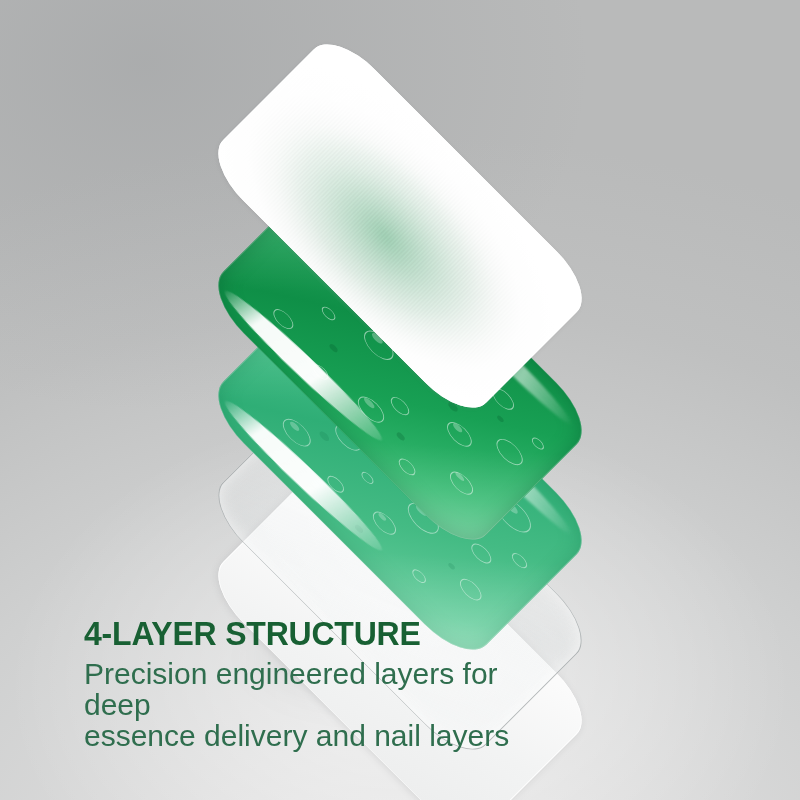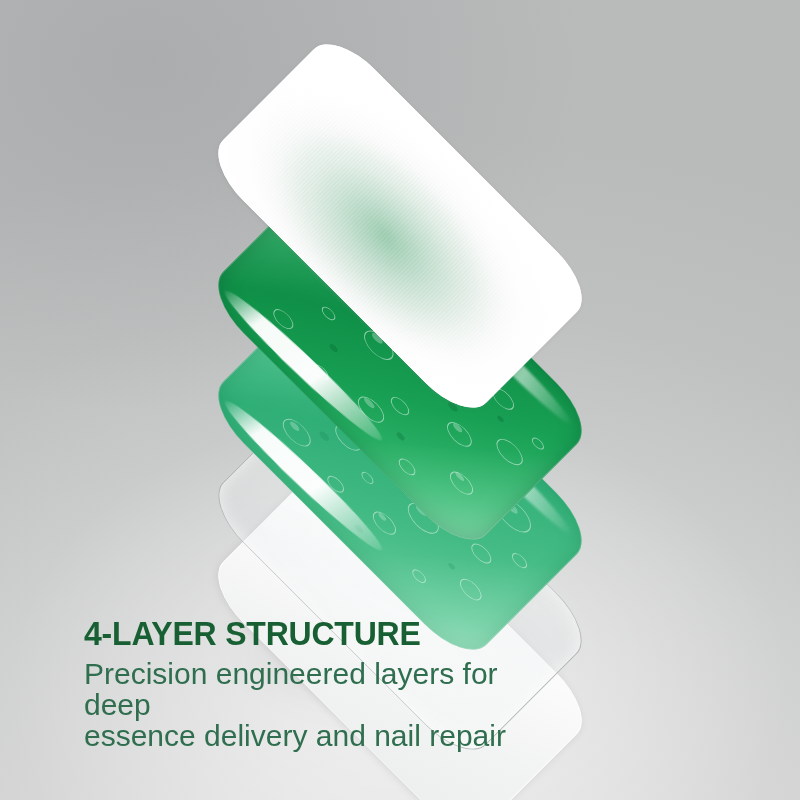--- a/index.html
+++ b/index.html
@@ -378,17 +378,17 @@
         </div>
       </div>
     </div>
 
   </div>
 
   <div class="caption">
     <h1 class="title" style="color: rgb(24, 96, 51);">4-LAYER STRUCTURE</h1>
     <p class="subtitle" style="color: rgb(47, 110, 78);">
       <span>Precision engineered layers for deep</span>
-      <span>essence delivery and nail repair</span>
+      <span>essence delivery and nail layers</span>
     </p>
   </div>
 
 </div>
 
 </body></html>

